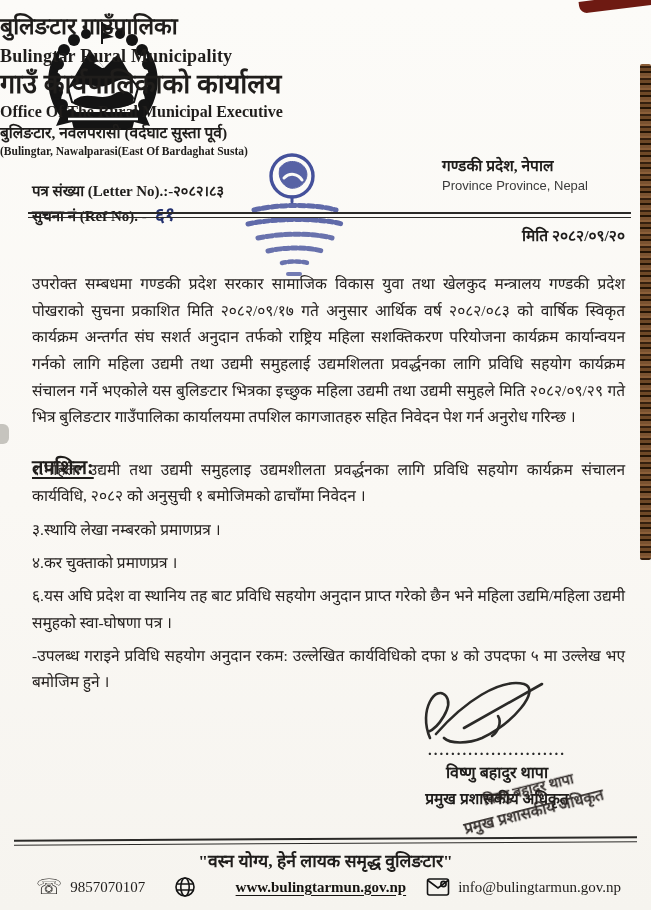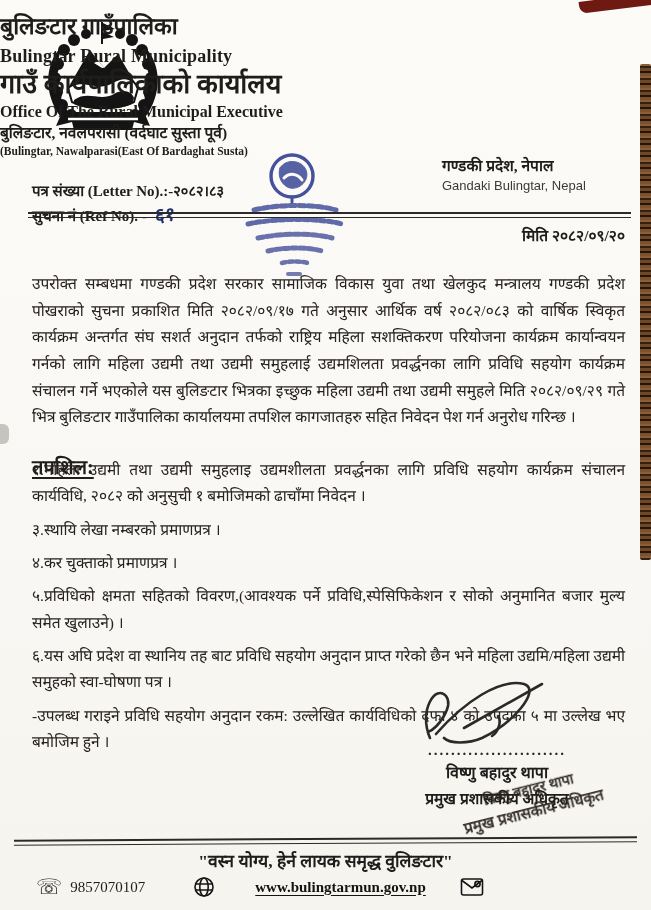--- a/index.html
+++ b/index.html
@@ -157,21 +157,21 @@
     <div class="h-np1">बुलिङटार गाउँपालिका</div>
     <div class="h-en1">Bulingtar Rural Municipality</div>
     <div class="h-np2">गाउँ कार्यपालिकाको कार्यालय</div>
     <div class="h-en2">Office Of The Rural Municipal Executive</div>
     <div class="h-np3">बुलिङटार, नवलपरासी (वर्दघाट सुस्ता पूर्व)</div>
     <div class="h-en3">(Bulingtar, Nawalparasi(East Of Bardaghat Susta)</div>
   </div>
 
   <div class="province">
     <div class="np">गण्डकी प्रदेश, नेपाल</div>
-    <div class="en">Gandaki Bulingtar, Nepal</div>
+    <div class="en">Province Province, Nepal</div>
   </div>
 
   <div class="refblock">
     <div>
       <span class="lbl-np">पत्र संख्या (Letter No).:-</span><span style="font-weight:bold;">२०८२।८३</span>
     </div>
     <div>
       <span class="lbl-np">सुचना नं (Ref No). -</span><span class="handwritten">६१</span>
     </div>
   </div>
@@ -202,21 +202,20 @@
 
   <div class="body-par">उपरोक्त सम्बधमा गण्डकी प्रदेश सरकार सामाजिक विकास युवा तथा खेलकुद मन्त्रालय गण्डकी प्रदेश पोखराको सुचना प्रकाशित मिति २०८२/०९/१७ गते अनुसार आर्थिक वर्ष २०८२/०८३ को वार्षिक स्विकृत कार्यक्रम अन्तर्गत संघ सशर्त अनुदान तर्फको राष्ट्रिय महिला सशक्तिकरण परियोजना कार्यक्रम कार्यान्वयन गर्नको लागि महिला उद्यमी तथा उद्यमी समुहलाई उद्यमशिलता प्रवर्द्धनका लागि प्रविधि सहयोग कार्यक्रम संचालन गर्ने भएकोले यस बुलिङटार भित्रका इच्छुक महिला उद्यमी तथा उद्यमी समुहले मिति २०८२/०९/२९ गते भित्र बुलिङटार गाउँपालिका कार्यालयमा तपशिल कागजातहरु सहित निवेदन पेश गर्न अनुरोध गरिन्छ ।</div>
 
   <div class="tapsil">तपशिल:</div>
 
   <div class="items">
 
     <div class="item">१.महिला उद्यमी तथा उद्यमी समुहलाइ उद्यमशीलता प्रवर्द्धनका लागि प्रविधि सहयोग कार्यक्रम संचालन कार्यविधि, २०८२ को अनुसुची १ बमोजिमको ढाचाँमा निवेदन ।</div>
       <div class="item">३.स्थायि लेखा नम्बरको प्रमाणप्रत्र ।</div>
       <div class="item">४.कर चुक्ताको प्रमाणप्रत्र ।</div>
-      <div class="item">५.प्रविधिको क्षमता सहितको विवरण,(आवश्यक पर्ने प्रविधि,स्पेसिफिकेशन र सोको अनुमानित बजार मुल्य समेत खुलाउने) ।</div>
       <div class="item">६.यस अघि प्रदेश वा स्थानिय तह बाट प्रविधि सहयोग अनुदान प्राप्त गरेको छैन भने महिला उद्यमि/महिला उद्यमी समुहको स्वा-घोषणा पत्र ।</div>
       <div class="note">-उपलब्ध गराइने प्रविधि सहयोग अनुदान रकम: उल्लेखित कार्यविधिको दफा ४ को उपदफा ५ मा उल्लेख भए बमोजिम हुने ।</div>
   </div>
 
   <div class="signblock">
     <svg class="sig-svg" viewBox="0 0 170 80">
       <g fill="none" stroke="#2b2a28" stroke-width="2.6" stroke-linecap="round">
         <path d="M28,62 C16,34 34,8 44,20 C52,30 36,52 26,56"></path>
         <path d="M34,58 C62,26 98,2 122,8 C140,14 110,48 80,62 C66,68 48,68 42,62"></path>
         <path d="M62,52 L140,8"></path>
@@ -258,16 +257,17 @@
     <div class="grp">
       <span>
         <svg class="icon-svg" width="24" height="20" viewBox="0 0 24 20">
           <g fill="none" stroke="#141414" stroke-width="1.6">
             <rect x="1.5" y="2" width="21" height="16" rx="2"></rect>
             <path d="M2,3.5 L12,11 L22,3.5"></path>
             <circle cx="17.5" cy="7" r="2.6"></circle>
           </g>
         </svg>
       </span>
+      <span class="email">info@bulingtarmun.gov.np</span>
     </div>
   </div>
 
 </div>
 
 </body></html>

